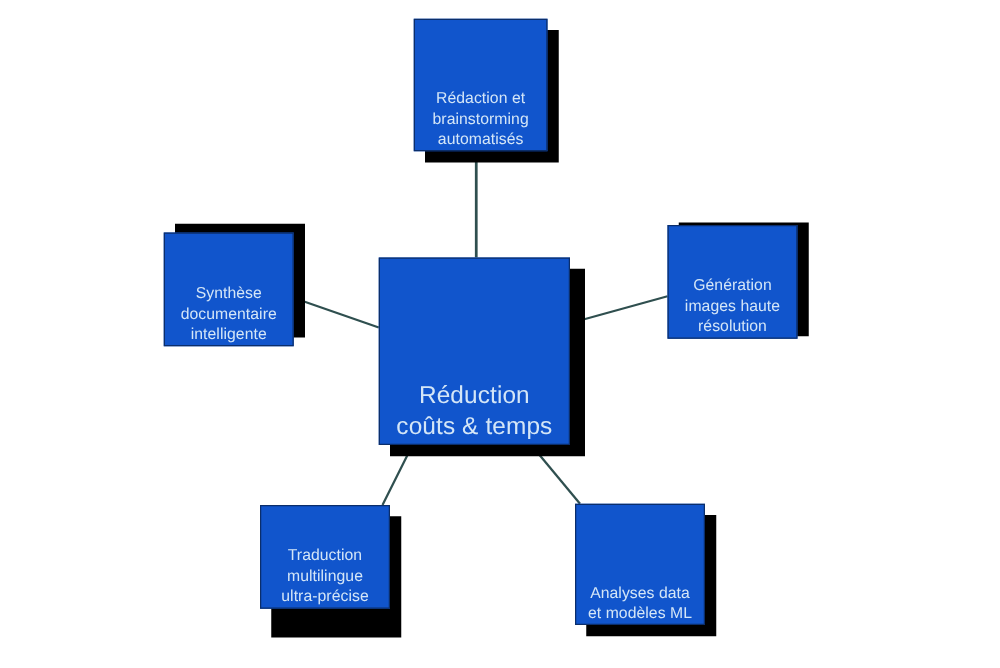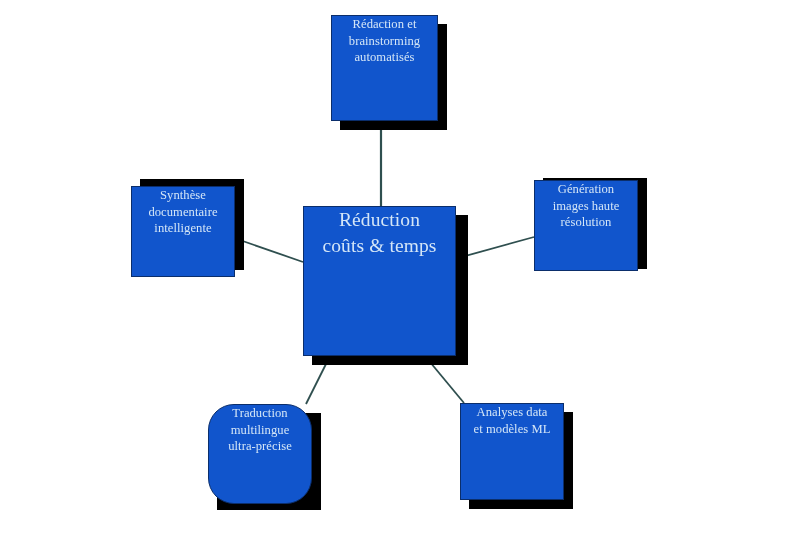--- a/index.html
+++ b/index.html
@@ -24,26 +24,25 @@
     width: 800px;
     height: 534px;
   }
   .node {
     position: absolute;
     box-sizing: border-box;
     background: #1155cc;
     border: 1.5px solid #0b2e6b;
     color: #d4e6f7;
     display: flex;
-    align-items: flex-start;
+    align-items: flex-end;
     justify-content: center;
     text-align: center;
     line-height: 1.32;
     z-index: 3;
-    font-family: Liberation Serif, serif;
   }
   .node .lbl {
     display: block;
     padding: 0 6px;
     white-space: pre-line;
   }
   .shadow {
     position: absolute;
     background: #000000;
     z-index: 2;
@@ -85,21 +84,21 @@
   </div>
 
   <div class="shadow" style="left:543px; top:178px; width:104px; height:91px;"></div>
   <div class="node node-sat" style="left:534px; top:180px; width:104px; height:91px;">
     <span class="lbl">Génération
 images haute
 résolution</span>
   </div>
 
   <div class="shadow" style="left:217px; top:413px; width:104px; height:97px;"></div>
-  <div class="node node-sat" style="left:208px; top:404px; width:104px; height:100px;border-radius:26px;">
+  <div class="node node-sat" style="left:208px; top:404px; width:104px; height:83px;">
     <span class="lbl">Traduction
 multilingue
 ultra-précise</span>
   </div>
 
   <div class="shadow" style="left:469px; top:412px; width:104px; height:97px;"></div>
   <div class="node node-sat" style="left:460px; top:403px; width:104px; height:97px;">
     <span class="lbl">Analyses data
 et modèles ML</span>
   </div>

